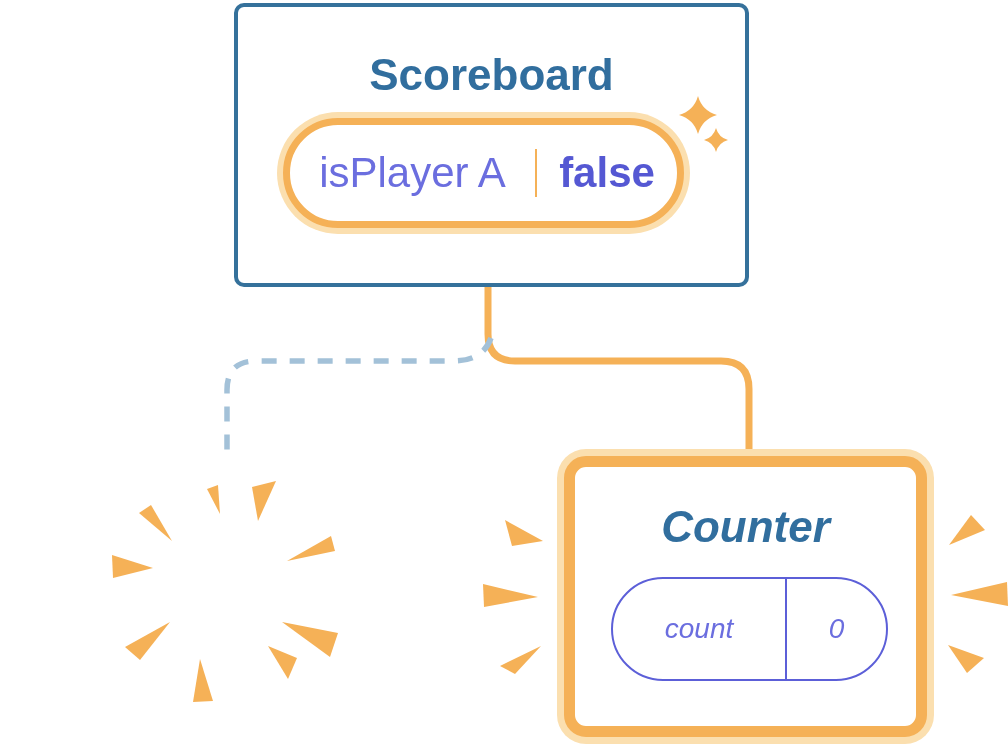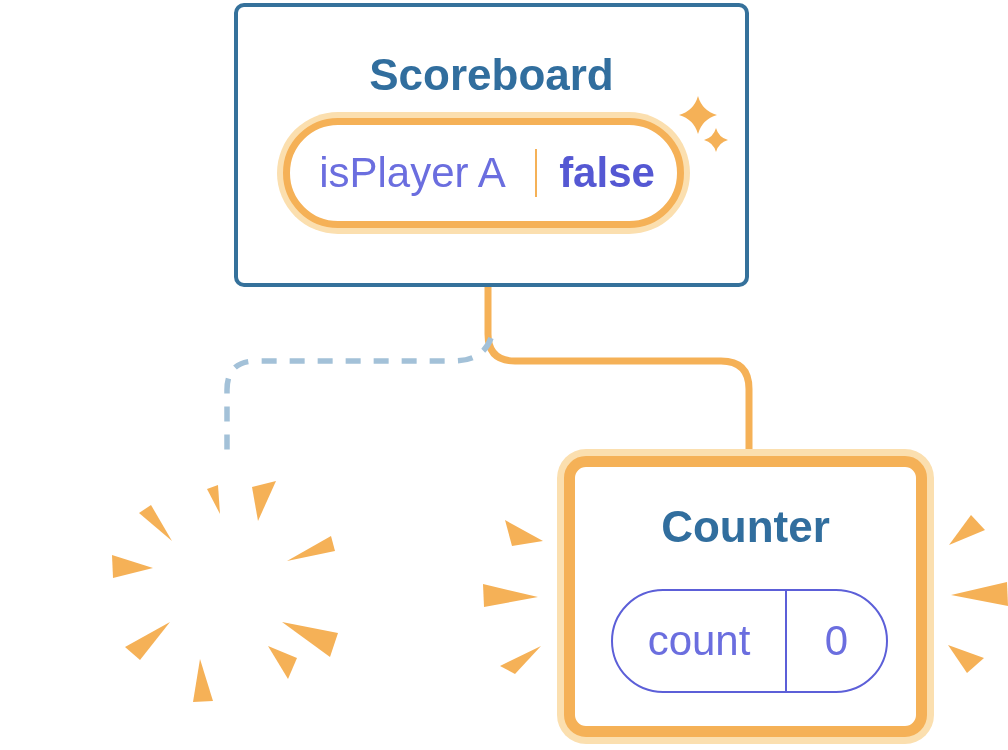--- a/index.html
+++ b/index.html
@@ -24,36 +24,36 @@
   .orange-stroke{fill:none;stroke:var(--highlight-orange);stroke-width:7;}
   .dashed-stroke{fill:none;stroke:var(--dashed-line-blue);stroke-width:5.5;stroke-dasharray:15 13;}
   .orange-fill{fill:var(--highlight-orange);stroke:none;}
   .white-fill{fill:var(--card-background);stroke:none;}
   
   .card{position:absolute;background:var(--card-background);box-sizing:border-box;}
   .scoreboard{left:234px;top:3px;width:515px;height:284px;
     border:4px solid var(--card-border-blue);border-radius:10px;}
   .counter{left:564px;top:456px;width:363px;height:281px;
     border:11px solid var(--highlight-orange);border-radius:22px;
-    box-shadow:0 0 0 7px var(--highlight-orange-glow);}
+    box-shadow:0 0 0 7px var(--highlight-orange-glow);font-style:italic;}
   .card-title{position:absolute;left:0;right:0;text-align:center;
     font-weight:600;color:var(--component-title-blue);line-height:1;}
   .scoreboard .card-title{top:46px;font-size:44px;}
   .counter .card-title{top:38px;font-size:44px;}
   
   .pill{position:absolute;display:flex;box-sizing:border-box;
     background:var(--card-background);border-radius:999px;overflow:hidden;}
   .pill .cell{display:flex;align-items:center;justify-content:center;box-sizing:border-box;}
   .scoreboard-pill{left:45px;top:111px;width:401px;height:110px;font-size:42px;
     border:7px solid var(--highlight-orange);
     box-shadow:0 0 0 6px var(--highlight-orange-glow);align-items:center;}
   .scoreboard-pill .name{width:245px;color:var(--state-name-purple);}
   .scoreboard-pill .value{flex:1;border-left:2px solid var(--highlight-orange);
     color:var(--state-value-purple);font-weight:700;}
-  .counter-pill{left:36px;top:122px;width:277px;height:104px;font-size:42px;
+  .counter-pill{left:36px;top:110px;width:277px;height:104px;font-size:28px;
     border:2px solid var(--state-pill-purple);color:var(--state-name-purple);}
   .counter-pill .name{width:172px;}
   .counter-pill .value{flex:1;border-left:2px solid var(--state-pill-purple);}
 </style>
 </head>
 <body>
 
 <div class="canvas">
 
   <svg class="layer" viewBox="0 0 1008 750" aria-hidden="true">

